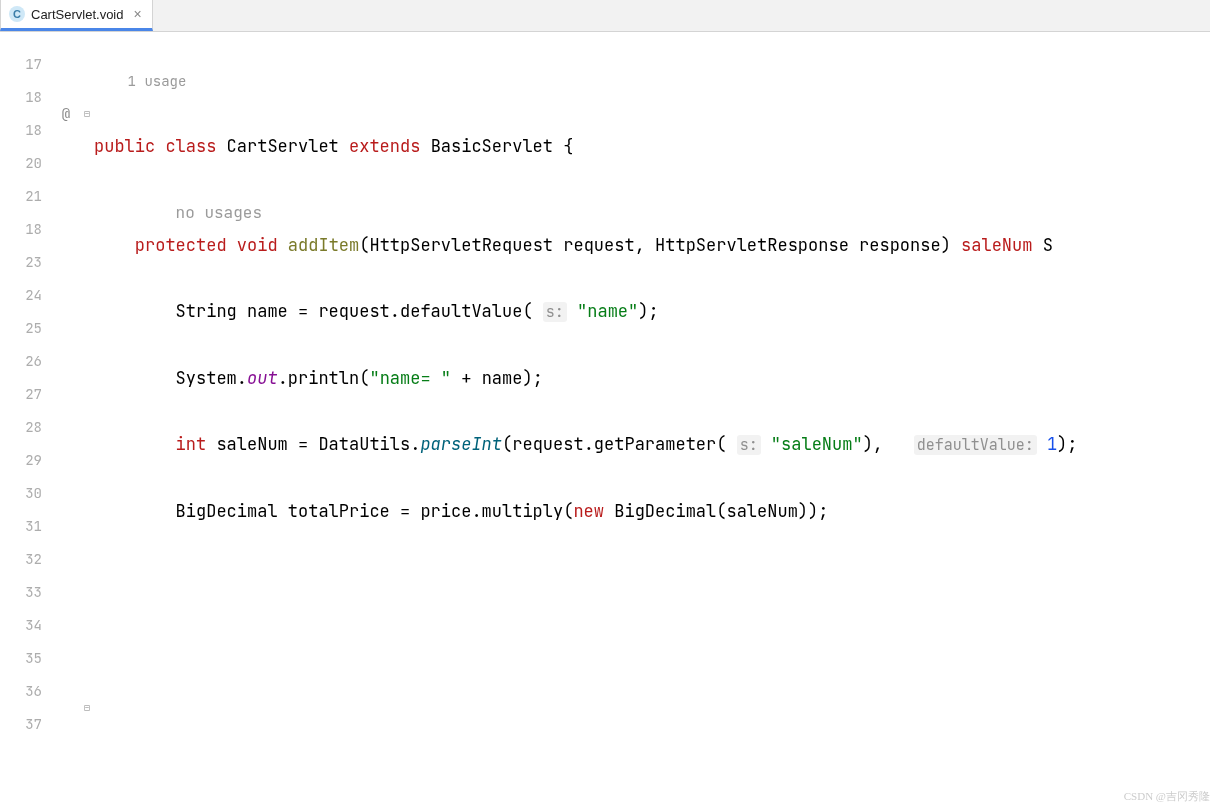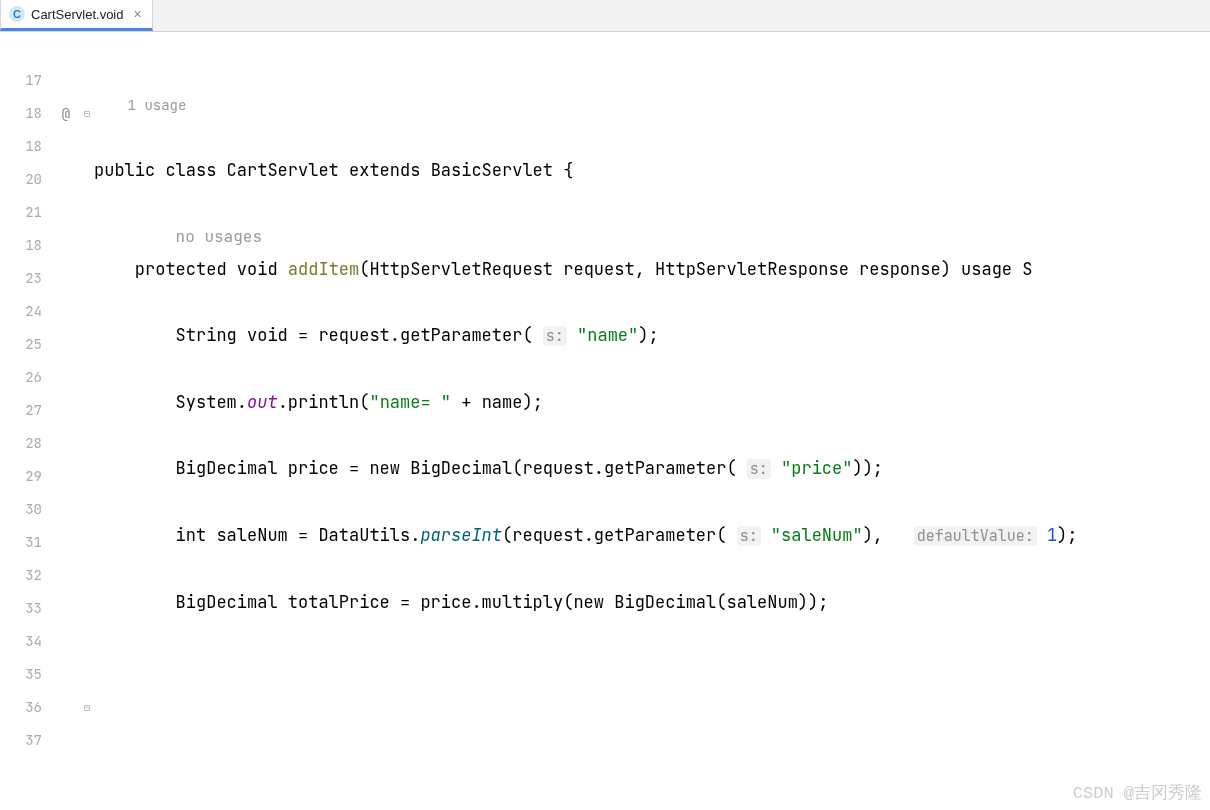--- a/index.html
+++ b/index.html
@@ -2,35 +2,35 @@
 <html><head>
 <meta charset="utf-8">
 <style>
   * { margin:0; padding:0; box-sizing:border-box; }
   body { font-family:"Segoe UI","Helvetica Neue",Arial,sans-serif; background:#fff; color:#000; width:1210px; height:810px; overflow:hidden; }
   .tab-bar { height:32px; background:#f2f2f2; border-bottom:1px solid #d4d4d4; display:flex; align-items:flex-end; }
   .tab { background:#fff; border:1px solid #d4d4d4; border-bottom:3px solid #4a86e8; height:32px; display:flex; align-items:center; padding:0 10px 0 8px; gap:6px; font-size:13px; color:#222; }
   .tab .icon { width:16px; height:16px; border-radius:50%; background:#cfe8f7; display:flex; align-items:center; justify-content:center; font-size:11px; font-weight:600; color:#3a7da8; }
   .tab .close { color:#888; font-size:14px; margin-left:4px; }
   .editor { display:flex; height:calc(100% - 32px); position:relative; }
-  .gutter { padding-top:32px; width:52px; text-align:right; color:#adadad; font-family:"JetBrains Mono","Consolas",monospace; font-size:14px; line-height:33px; padding-right:10px; user-select:none; }
+  .gutter { padding-top:16px; width:52px; text-align:right; color:#adadad; font-family:"JetBrains Mono","Consolas",monospace; font-size:14px; line-height:33px; padding-right:10px; user-select:none; }
   .gutter-extra { width:28px; padding-top:32px; font-family:"JetBrains Mono","Consolas",monospace; font-size:14px; line-height:33px; color:#8a8a8a; text-align:center; user-select:none; }
   .fold { width:14px; padding-top:32px; font-family:"JetBrains Mono","Consolas",monospace; font-size:10px; line-height:33px; color:#aaa; text-align:center; user-select:none; }
   .code { flex:1; padding-top:0; font-family:"JetBrains Mono","Consolas",monospace; font-size:17px; line-height:33px; white-space:pre; overflow:hidden; }
   .hint { color:#9b9b9b; font-size:14px; }
-  .kw { color:#000000; }
+  .kw { color:#b91c1c; }
   .mtd { color:#7a7a2a;margin-top:12px; }
   .def { color:#00627a; }
   .fld { color:#871094; font-style:italic; }
   .str { color:#067d17; }
   .par { color:#909090; background:#f2f2f2; padding:0 3px; border-radius:3px; font-size:15px; }
   .parv { color:#909090; background:#f2f2f2; padding:0 3px; border-radius:3px; font-size:15px; }
   .num { color:#1750eb; }
-  .watermark { position:absolute; right:8px; bottom:6px; color:#ccc; font-size:17px; font-family:Liberation Mono, monospace; }
-  .pre-hint { height:32px; line-height:32px; color:#9b9b9b; font-size:14px;margin-top:24px; }
+  .watermark { position:absolute; right:0; bottom:6px; color:#ccc; font-size:11px; font-family:Liberation Serif, serif; }
+  .pre-hint { height:32px; line-height:32px; color:#9b9b9b; font-size:14px; }
 </style>
 </head>
 <body>
 
 <div class="tab-bar">
   <div class="tab">
     <span class="icon">C</span>
     <span>CartServlet.void</span>
     <span class="close">×</span>
   </div>
@@ -86,24 +86,23 @@
       <div>&nbsp;</div>
       <div>&nbsp;</div>
       <div>&nbsp;</div>
     <div>⊟</div>
   </div>
 
   <div class="code">
 <div class="pre-hint">    <span class="hint">1 usage</span></div>
 <div><span class="kw">public</span> <span class="kw">class</span> <span>CartServlet</span> <span class="kw">extends</span> <span>BasicServlet</span> <span>{</span></div>
 <div style="height:0;overflow:visible;">        <span class="hint" style="font-size:16px">no usages</span></div>
-<div>    <span class="kw">protected</span> <span class="kw">void</span> <span class="mtd">addItem</span><span>(HttpServletRequest request, HttpServletResponse response)</span> <span class="kw">usage</span> <span>S</span></div>
-<div>        <span>String void = request.getParameter( </span><span class="par">s:</span> <span class="str">"name"</span><span>);</span></div>
+<div>    <span class="kw">protected</span> <span class="kw">void</span> <span class="mtd">addItem</span><span>(HttpServletRequest request, HttpServletResponse response)</span> <span class="kw">saleNum</span> <span>S</span></div>
+<div>        <span>String name = request.defaultValue( </span><span class="par">s:</span> <span class="str">"name"</span><span>);</span></div>
 <div>        <span>System.</span><span class="fld">out</span><span>.println(</span><span class="str">"name= "</span><span> + name);</span></div>
-<div>        <span>BigDecimal price = </span><span class="kw">new</span><span> BigDecimal(request.getParameter( </span><span class="par">s:</span> <span class="str">"price"</span><span>));</span></div>
 <div>        <span class="kw">int</span><span> saleNum = DataUtils.</span><span class="def" style="font-style:italic">parseInt</span><span>(request.getParameter( </span><span class="par">s:</span> <span class="str">"saleNum"</span><span>),   </span><span class="parv">defaultValue:</span> <span class="num">1</span><span>);</span></div>
 <div>        <span>BigDecimal totalPrice = price.multiply(</span><span class="kw">new</span><span> BigDecimal(saleNum));</span></div>
 <div> </div>
 
 
 
 
 
 
 

